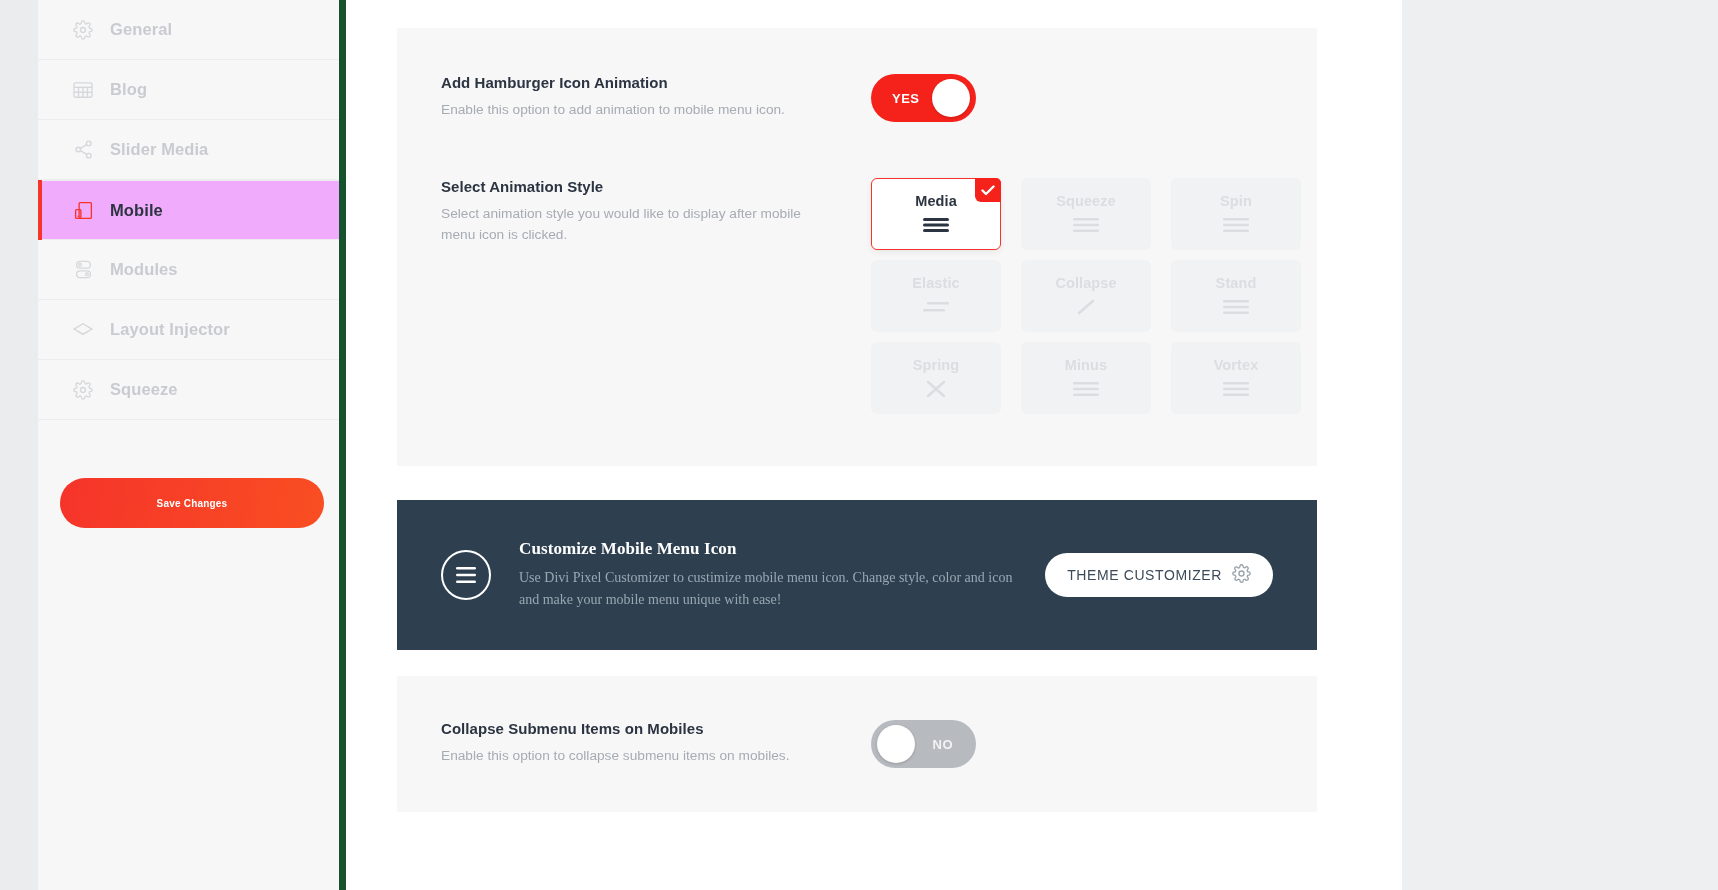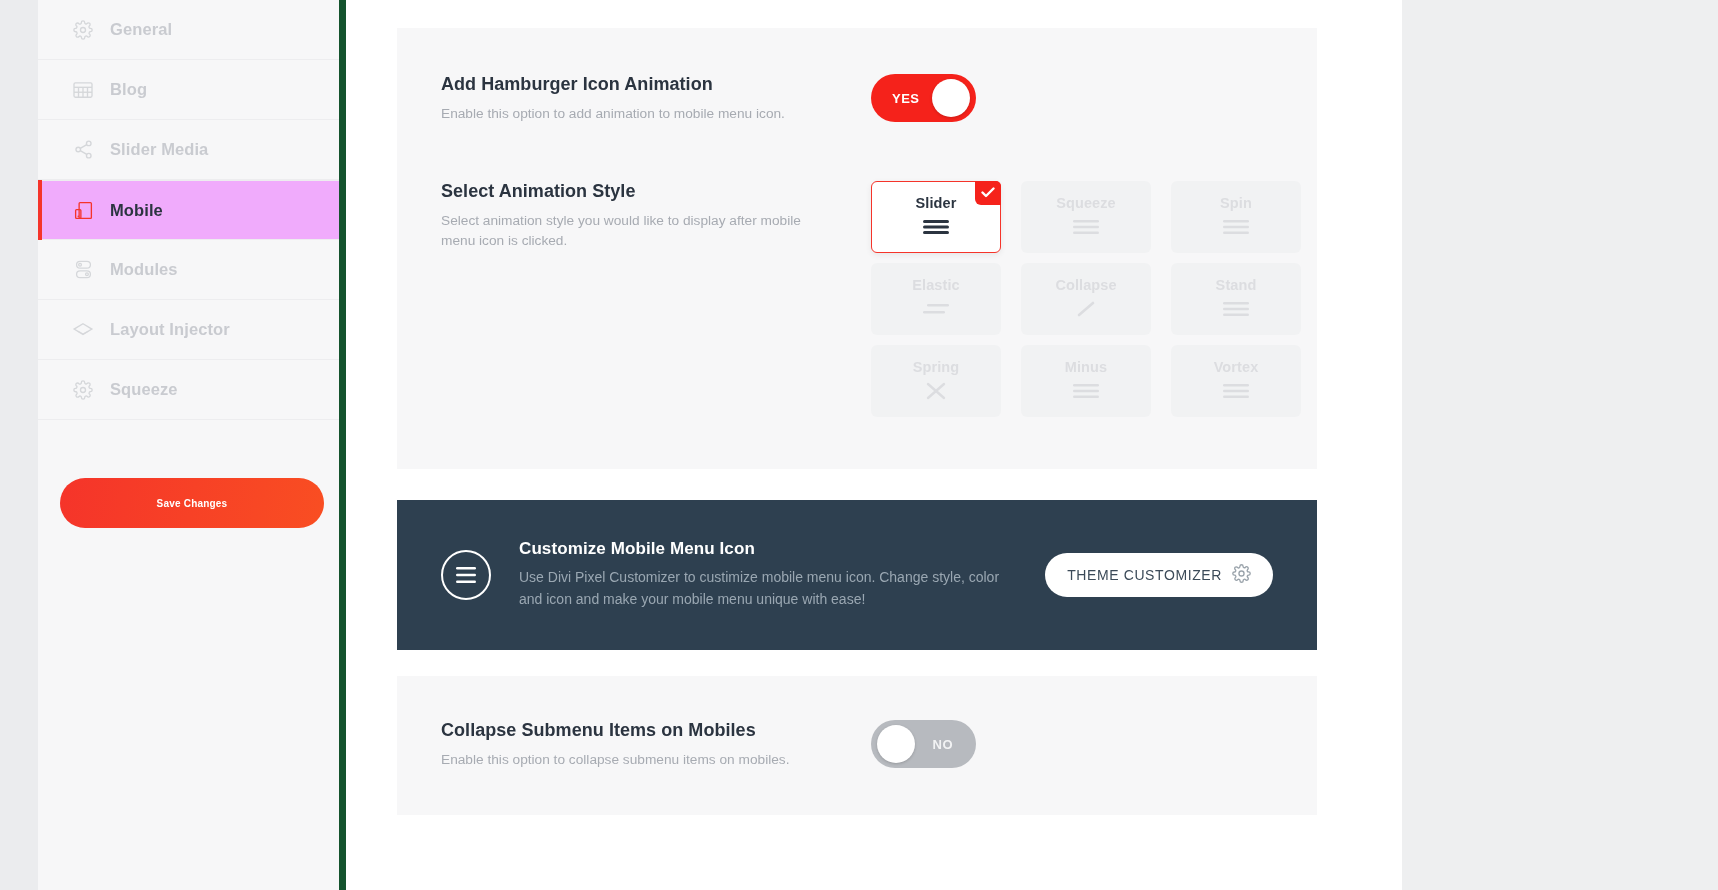--- a/index.html
+++ b/index.html
@@ -77,21 +77,21 @@
   .card {
     background:#f7f7f8;
     padding:0;
   }
   .opt-row {
     display:flex; align-items:flex-start;
     padding:46px 44px 46px 44px;
   }
   .opt-text { width:430px; flex:0 0 430px; }
   .opt-title {
-    font-size:18px; font-weight:bold; color:#2b3440;
+    font-size:15px; font-weight:bold; color:#2b3440;
     letter-spacing:.05px; margin-bottom:9px;
   }
   .opt-desc {
     font-size:13.7px; color:#a7abb2; line-height:1.5;
   }
 
   
   .toggle {
     width:105px; height:48px; border-radius:24px;
     position:relative; cursor:pointer; flex:0 0 105px;
@@ -155,21 +155,21 @@
     display:flex; align-items:center;
     padding:0 44px;
     height:150px;
   }
   .promo-ico {
     width:50px; height:50px; flex:0 0 50px;
     border:2px solid #ffffff; border-radius:50%;
     display:flex; align-items:center; justify-content:center;
     margin-right:28px;
   }
-  .promo-body { flex:1 1 auto; padding-right:24px; }
+  .promo-body { flex:1 1 auto; padding-right:24px;font-family:Liberation Serif, serif; }
   .promo-title {
     font-size:17px; font-weight:bold; color:#ffffff;
     margin-bottom:8px; letter-spacing:.1px;
   }
   .promo-desc {
     font-size:14px; color:#9aa7b2; line-height:1.55; max-width:520px;
   }
   .promo-btn {
     flex:0 0 auto;
     height:44px; padding:0 22px;
@@ -302,21 +302,21 @@
 
       <div class="opt-row" style="padding-top:10px;padding-bottom:52px;">
         <div class="opt-text">
           <div class="opt-title">Select Animation Style</div>
           <div class="opt-desc" style="max-width:380px;">Select animation style you would like to display after mobile menu icon is clicked.</div>
         </div>
 
         <div class="style-grid">
 
           <div class="style-cell selected">
-            <span class="style-name">Slider</span>
+            <span class="style-name">Media</span>
             <span class="style-ico">
               <svg width="34" height="18" viewBox="0 0 34 18">
                 <rect x="4" y="2" width="26" height="3" rx="1.5" fill="#2b3440"></rect>
                 <rect x="4" y="7.5" width="26" height="3" rx="1.5" fill="#2b3440"></rect>
                 <rect x="4" y="13" width="26" height="3" rx="1.5" fill="#2b3440"></rect>
               </svg>
             </span>
             <span class="check-badge">
               <svg width="14" height="11" viewBox="0 0 14 11">
                   <path d="M1.5 5.5 L5 9 L12.5 1.5" fill="none" stroke="#ffffff" stroke-width="2.4" stroke-linecap="round" stroke-linejoin="round"></path>

